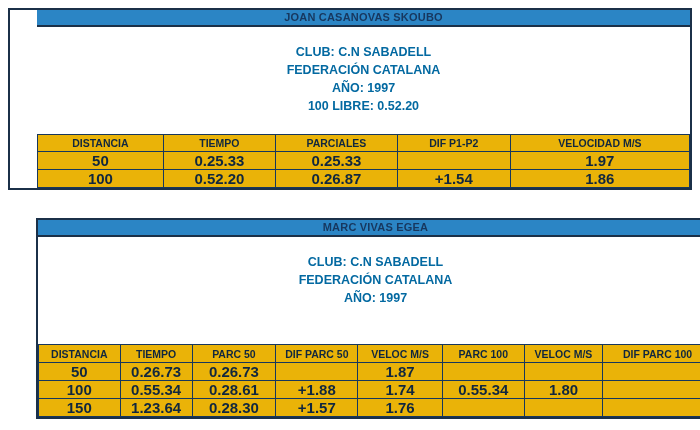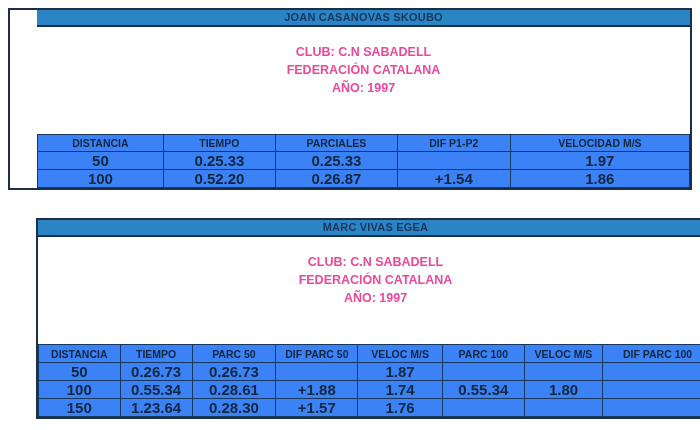--- a/index.html
+++ b/index.html
@@ -37,34 +37,34 @@
     border-bottom: 2px solid #1b3048;
   }
   .card-info {
     box-sizing: border-box;
     background: #ffffff;
     height: 107px;
     padding-top: 16px;
     text-align: center;
   }
   .info-line {
-    color: #ec4899;
+    color: #0369a1;
     font-weight: bold;
     font-size: 12.5px;
     line-height: 18px;
     white-space: pre;
   }
 
   table.stats {
     width: 100%;
     border-collapse: collapse;
     table-layout: fixed;
   }
   table.stats th, table.stats td {
-    background: #3b82f6;
+    background: #eab308;
     border: 1px solid #17375d;
     color: #10273f;
     font-weight: bold;
     text-align: center;
     padding: 0;
     overflow: hidden;
     white-space: nowrap;
   }
   table.stats th {
     font-size: 10.5px;
@@ -80,20 +80,21 @@
 <body>
 
 <div class="page">
 
   <section class="card card-1">
     <div class="card-title">JOAN CASANOVAS SKOUBO</div>
     <div class="card-info">
       <div class="info-line">CLUB: C.N SABADELL</div>
       <div class="info-line">FEDERACIÓN CATALANA</div>
       <div class="info-line">AÑO: 1997</div>
+      <div class="info-line">100 LIBRE: 0.52.20</div>
     </div>
     <table class="stats">
       <colgroup>
         <col style="width:19.3%">
           <col style="width:17.2%">
           <col style="width:18.7%">
           <col style="width:17.3%">
           <col style="width:27.5%">
       </colgroup>
       <thead>

